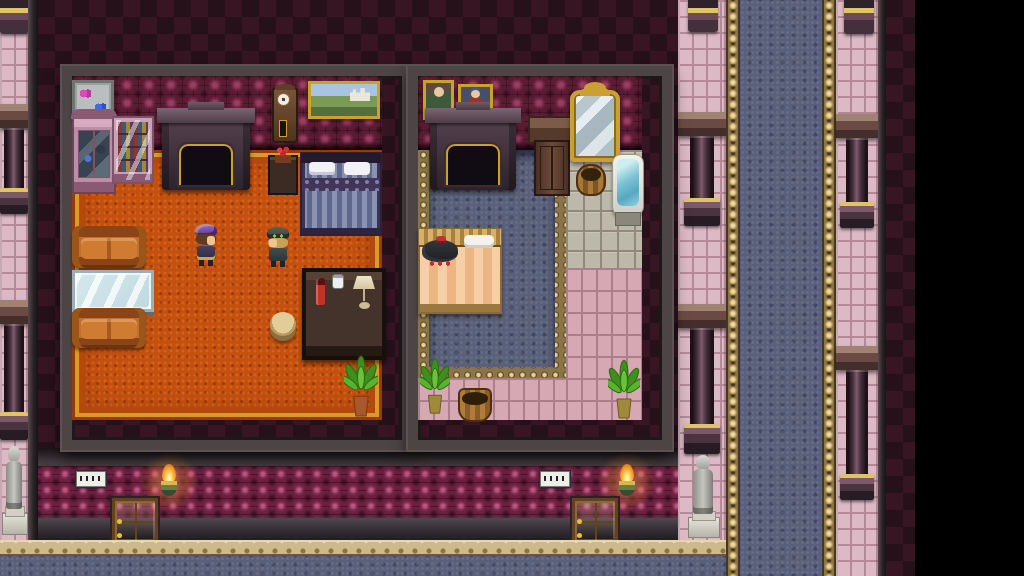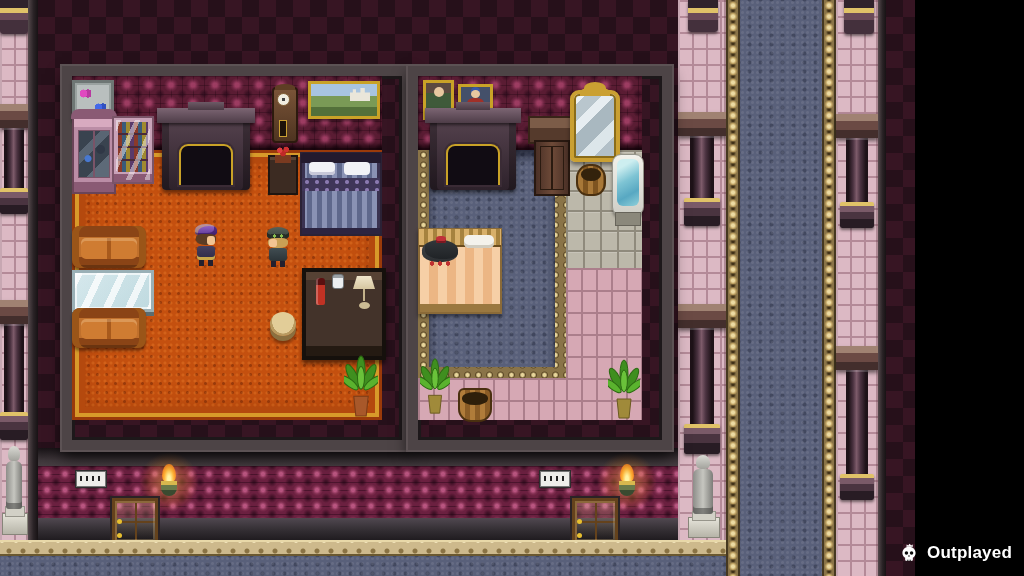--- a/index.html
+++ b/index.html
@@ -432,25 +432,14 @@
           <ellipse cx="24" cy="23" rx="4" ry="12" transform="rotate(28 24 23)"></ellipse>
           <ellipse cx="5" cy="30" rx="3.4" ry="10" transform="rotate(-52 5 30)" fill="#5ab32e"></ellipse>
           <ellipse cx="27" cy="30" rx="3.4" ry="10" transform="rotate(52 27 30)" fill="#5ab32e"></ellipse>
           <ellipse cx="16" cy="25" rx="3.4" ry="11" fill="#6ac23a"></ellipse>
         </g>
         <path d="M9 43 L23 43 L21 62 L11 62 Z" fill="#a08a3a" stroke="#6a5a20"></path>
       </svg>
     </div>
   </div>
 
-  <div class="watermark">
-    <svg width="22" height="24" viewBox="0 0 24 26">
-      <path fill="#fff" d="M9.5 3.6l1.6 1.1 1.6-1.7 1.6 1.7 1.6-1.1.4 2.6H9.1z"></path>
-      <path fill="#fff" d="M12 6.2c-4 0-7.2 2.9-7.2 6.7 0 2.3 1.2 4.1 3 5.2v2.3c0 .7.5 1.2 1.2 1.2h6c.7 0 1.2-.5 1.2-1.2v-2.3c1.8-1.1 3-2.9 3-5.2 0-3.8-3.2-6.7-7.2-6.7z"></path>
-      <circle cx="9.2" cy="13" r="1.9" fill="#0a0a0a"></circle>
-      <circle cx="14.8" cy="13" r="1.9" fill="#0a0a0a"></circle>
-      <path d="M12 14.9l1.1 2h-2.2z" fill="#0a0a0a"></path>
-      <path d="M10.2 20.3v1.6M12 20.3v1.6M13.8 20.3v1.6" stroke="#0a0a0a" stroke-width=".9"></path>
-    </svg>
-    <span>Outplayed</span>
-  </div>
 
 </div>
 
 </body></html>

